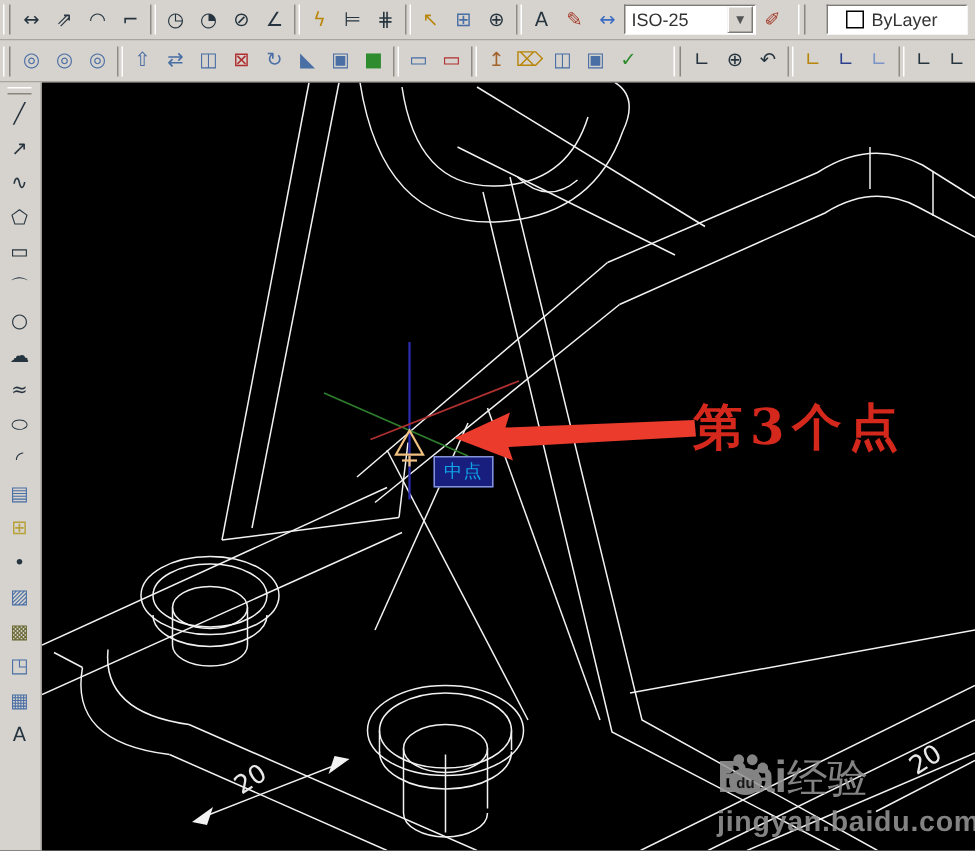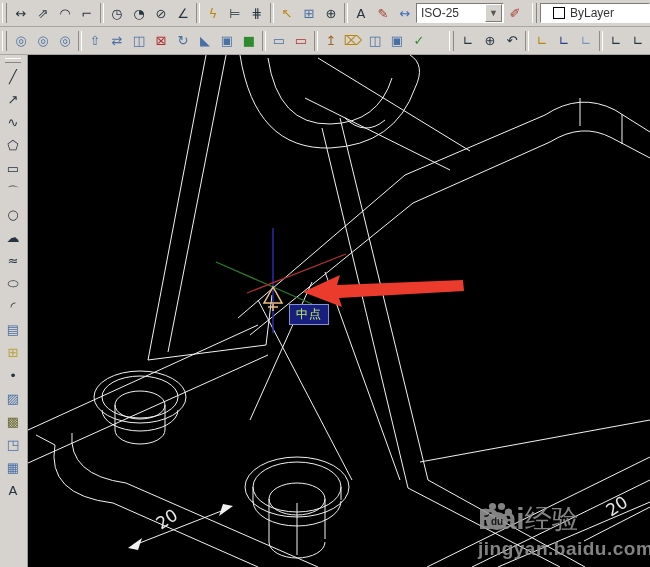--- a/index.html
+++ b/index.html
@@ -38,21 +38,21 @@
     display:flex;align-items:center;font-size:12px;color:#333;
     padding:0 1px 0 4px;flex:0 0 auto;
   }
   #dim-style-combo{width:88px;}
   .combo-text{flex:1;}
   .combo-arrow{
     width:15px;height:16px;background:#d6d3ce;color:#555;
     border:1px solid;border-color:#fff #7e7b76 #7e7b76 #fff;
     display:flex;align-items:center;justify-content:center;font-size:9px;
   }
-  #color-combo{width:110px;margin-left:auto;margin-right:4px;padding-left:12px;}
+  #color-combo{width:94px;margin-left:auto;margin-right:4px;padding-left:12px;}
   .swatch{
     width:10px;height:10px;background:#ffffff;border:1px solid #000;
     margin-right:5px;flex:0 0 auto;
   }
   .spacer{flex:1 1 auto;}
   
   #sidebar{
     position:absolute;left:0;top:55px;width:28px;height:512px;box-sizing:border-box;
     background:#d6d3ce;border-right:1px solid #9c9a94;
   }
@@ -65,21 +65,21 @@
   
   #canvas{
     position:absolute;left:28px;top:55px;width:622px;height:512px;
     background:#000;overflow:hidden;
   }
   #canvas svg{position:absolute;left:0;top:0;}
   .wire{stroke:#f2f2f2;stroke-width:1;fill:none;}
   .dimtxt{fill:#e8e8e8;font-family:"DejaVu Sans",sans-serif;font-size:17px;}
   #tooltip{
     position:absolute;left:261px;top:249px;height:17px;
-    background:#171e7d;border:1px solid #8492d8;color:#bef264;
+    background:#171e7d;border:1px solid #8492d8;color:#0ea5e9;
     font-size:12px;line-height:17px;padding:1px 6px;letter-spacing:1px;
   }
   #annotation-label{
     position:absolute;left:434px;top:208px;width:186px;
     color:#d5281c;font-family:"DejaVu Serif",serif;font-weight:bold;
     font-size:33px;letter-spacing:5px;white-space:nowrap;
   }
   #watermark{
     position:absolute;left:450px;top:446px;color:#969696;opacity:.88;
     font-family:"Liberation Sans",sans-serif;
@@ -413,20 +413,23 @@
       <path d="M 245,249 L 245,256"></path>
     </g>
 
     <polygon points="275,237 312,220 309,230 435,225 436,236 311,243 314,252" fill="#ea3b2c"></polygon>
   </svg>
 
   <div id="tooltip">
     <span>中点</span>
   </div>
 
+  <div id="annotation-label">
+    <span>第3个点</span>
+  </div>
 
   <div id="watermark">
     <div class="wm-row1">
       <span class="wm-bai">Bai</span>
       <svg class="wm-paw" width="36" height="30" viewBox="0 0 36 30">
         <g fill="#969696">
           <ellipse cx="18" cy="20" rx="11" ry="9"></ellipse>
           <circle cx="6.5" cy="11" r="3.6"></circle>
           <circle cx="13.5" cy="5.5" r="3.6"></circle>
           <circle cx="22.5" cy="5.5" r="3.6"></circle>

